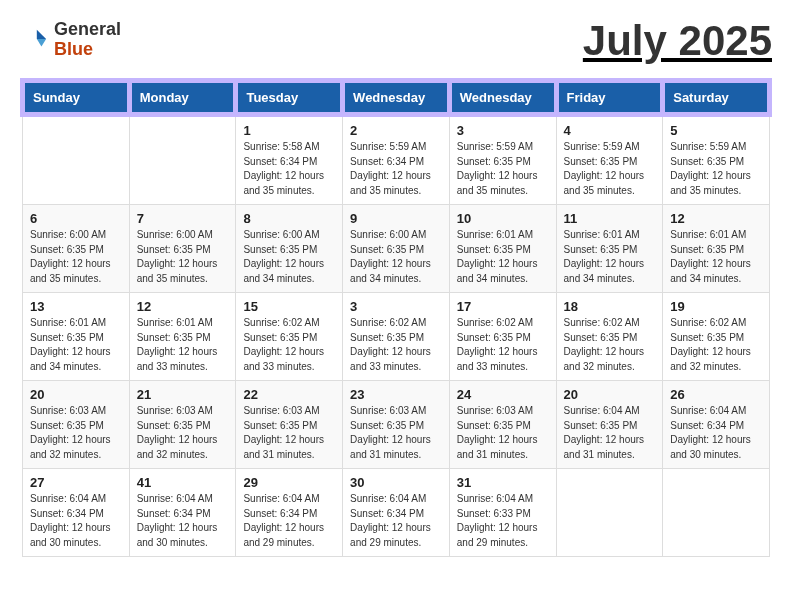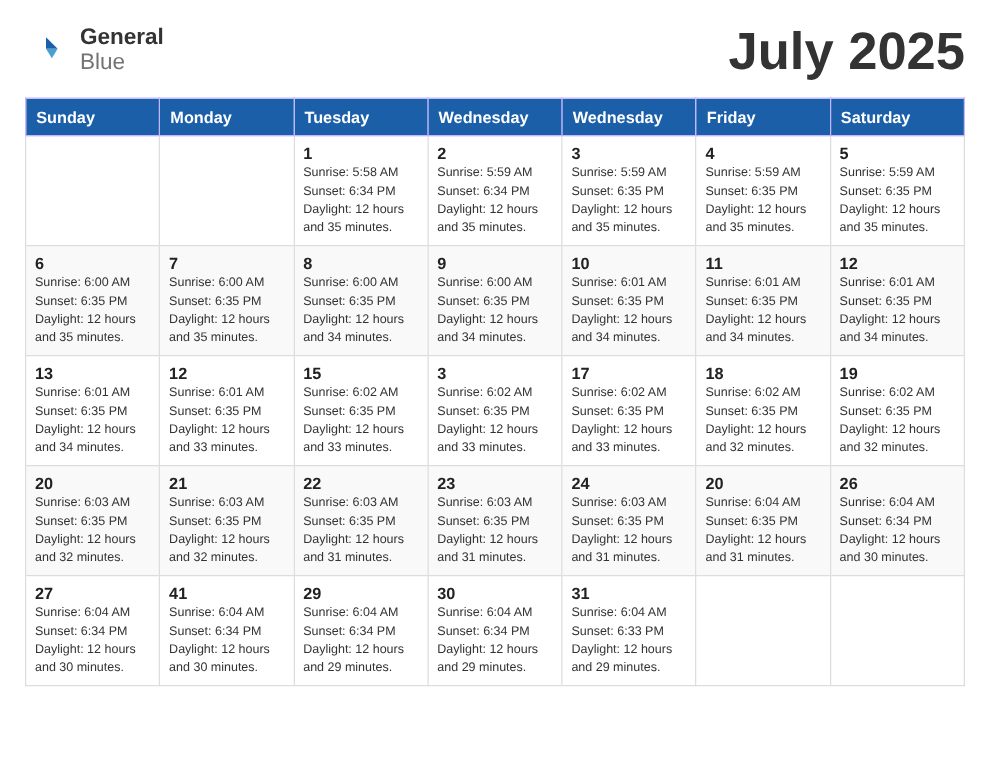--- a/index.html
+++ b/index.html
@@ -12,40 +12,41 @@
     }
     .header-section {
       display: flex;
       justify-content: space-between;
       align-items: flex-start;
       margin-bottom: 16px;
     }
     .logo {
       display: flex;
       align-items: center;
-      gap: 16px;
+      gap: 6px;
     }
     .logo-text-general {
       font-size: 18px;
       font-weight: bold;
       color: #333;
       line-height: 1.1;
     }
     .logo-text-blue {
       font-size: 18px;
-      font-weight: normal;
-      color: #737373;
+      font-weight: bold;
+      color: #c2410c;
       line-height: 1.1;
     }
     .logo-icon {
       width: 28px;
       height: 28px;
     }
     .title-section {
       text-align: center;
+      text-decoration: underline;
     }
     .month-title {
       font-size: 42px;
       font-weight: bold;
       color: #333;
       line-height: 1;
     }
     .location-title {
       font-size: 16px;
       color: #555;
@@ -56,21 +57,21 @@
       border-collapse: collapse;
       border: 1px solid #ccc;
     }
     .calendar th {
       background-color: #1a5fa8;
       color: #fff;
       text-align: left;
       padding: 7px 8px;
       font-size: 13px;
       font-weight: bold;
-      border: 1px solid #c4b5fd;
+      border: 5px solid #c4b5fd;
       margin-top: 10px;
     }
     .calendar td {
       vertical-align: top;
       padding: 6px 7px;
       border: 1px solid #ddd;
       width: calc(100% / 7);
       min-height: 80px;
       font-size: 10.5px;
       color: #333;

